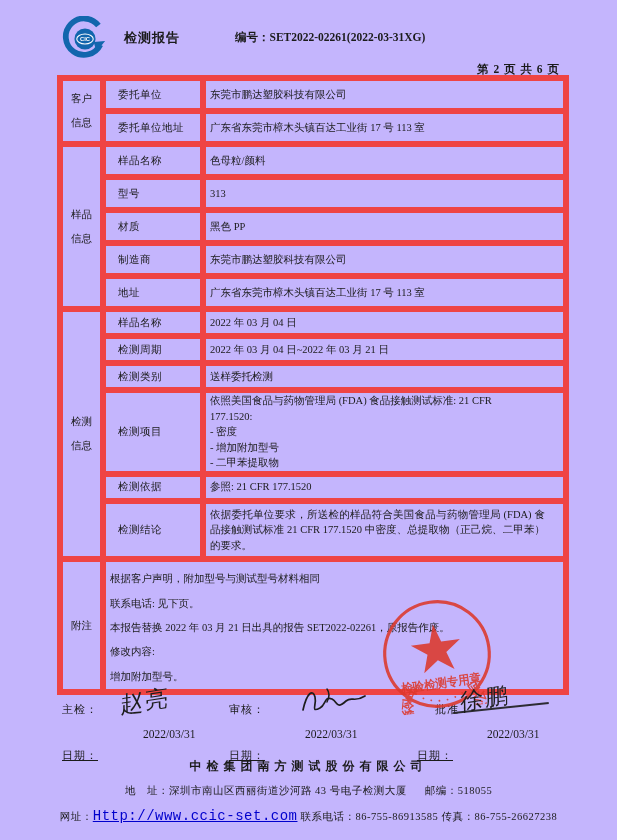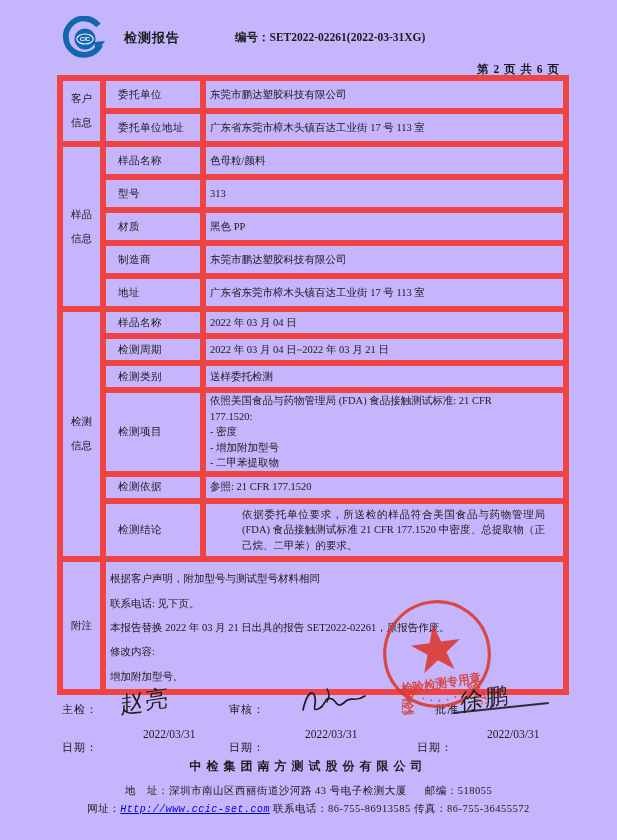--- a/index.html
+++ b/index.html
@@ -17,42 +17,42 @@
   .hdr-page { position:absolute; left:477px; top:30px; font-size:11.5px; font-weight:bold; letter-spacing:1px;margin-top:32px; }
   
   table.rpt { position:absolute; left:57px; top:75px; border-collapse:collapse; table-layout:fixed; }
   table.rpt td { border:6px solid #ef4444; font-size:10.5px; vertical-align:middle; }
   td.grp { text-align:center; padding:0; line-height:24px; }
   td.lbl { padding-left:12px; letter-spacing:0.5px; }
   td.val { padding-left:4px; padding-right:8px; }
   tr.h33 { height:33px; } tr.h27 { height:27px; }
   tr.hproj { height:78px; } tr.hconc { height:46px; } tr.hnote { height:128px; }
   .mline { line-height:15.6px; }
-  .concl { line-height:15.4px; text-align:justify; padding:3px 10px 3px 0;margin-left:32px; }
+  .concl { line-height:15.4px; text-align:justify; padding:3px 10px 3px 0; }
   td.noteval { vertical-align:top; padding-top:5px; }
   .noteline { line-height:24.4px; white-space:nowrap; }
   
   .stamp { position:absolute; left:381px; top:598px; width:112px; height:112px;
            transform:rotate(-8deg); opacity:0.88; z-index:5; pointer-events:none; }
   
   .signoff { position:absolute; left:0; top:680px; width:573px; height:85px; font-size:11px; }
   .ro { position:absolute; top:22px; letter-spacing:1px; }
-  .dlbl { position:absolute; top:60px; letter-spacing:1px; }
+  .dlbl { position:absolute; top:68px; letter-spacing:1px;text-decoration:underline; }
   .dval { position:absolute; top:48px; font-size:11.5px; }
   .sig-name { position:absolute; font-size:23px; color:#1d1d1d;
               transform:rotate(-9deg) skewX(-8deg); z-index:6; letter-spacing:2px; }
   .sig-svg { position:absolute; z-index:6; }
   .sig-stroke { position:absolute; left:453px; top:27px; width:96px; height:2px;
                 background:#1d1d1d; transform:rotate(-6deg); z-index:6; opacity:0.9; }
   
   .ftr { position:absolute; left:0; top:758px; width:617px; text-align:center; }
   .ftr-co { font-size:12px; font-weight:bold; letter-spacing:5px; margin-bottom:7px; }
-  .ftr-line { font-size:10.5px; line-height:18px; letter-spacing:0.5px; }
+  .ftr-line { font-size:10.5px; line-height:18px; letter-spacing:0.5px;margin-top:7px; }
   .ftr-url { font-family:"Liberation Mono","DejaVu Sans Mono",monospace;
-             font-size:10px; color:#0000cc; text-decoration:underline;font-style:italic; }
+             font-size:14px; color:#0000cc; text-decoration:underline; }
   .gap { display:inline-block; width:18px; }
 </style>
 </head>
 <body>
 
 <div class="page">
 
   <div class="hdr">
     <svg class="logo" viewBox="0 0 48 48">
       <path d="M38,10 A19,19 0 1 0 40,30" fill="none" stroke="#1266ad" stroke-width="6"></path>
@@ -206,17 +206,17 @@
   </div>
 
   <div class="ftr">
     <div class="ftr-co">中检集团南方测试股份有限公司</div>
     <div class="ftr-line">
       <span>地　址：</span><span>深圳市南山区西丽街道沙河路 43 号电子检测大厦</span><span class="gap"></span><span>邮编：</span><span>518055</span>
     </div>
     <div class="ftr-line">
       <span>网址：</span><a class="ftr-url" href="#">Http://www.ccic-set.com</a>
       <span>联系电话：</span><span>86-755-86913585</span>
-      <span>传真：</span><span>86-755-36455572</span>
+      <span>传真：</span><span>86-755-26627238</span>
     </div>
   </div>
 
 </div>
 
 </body></html>

